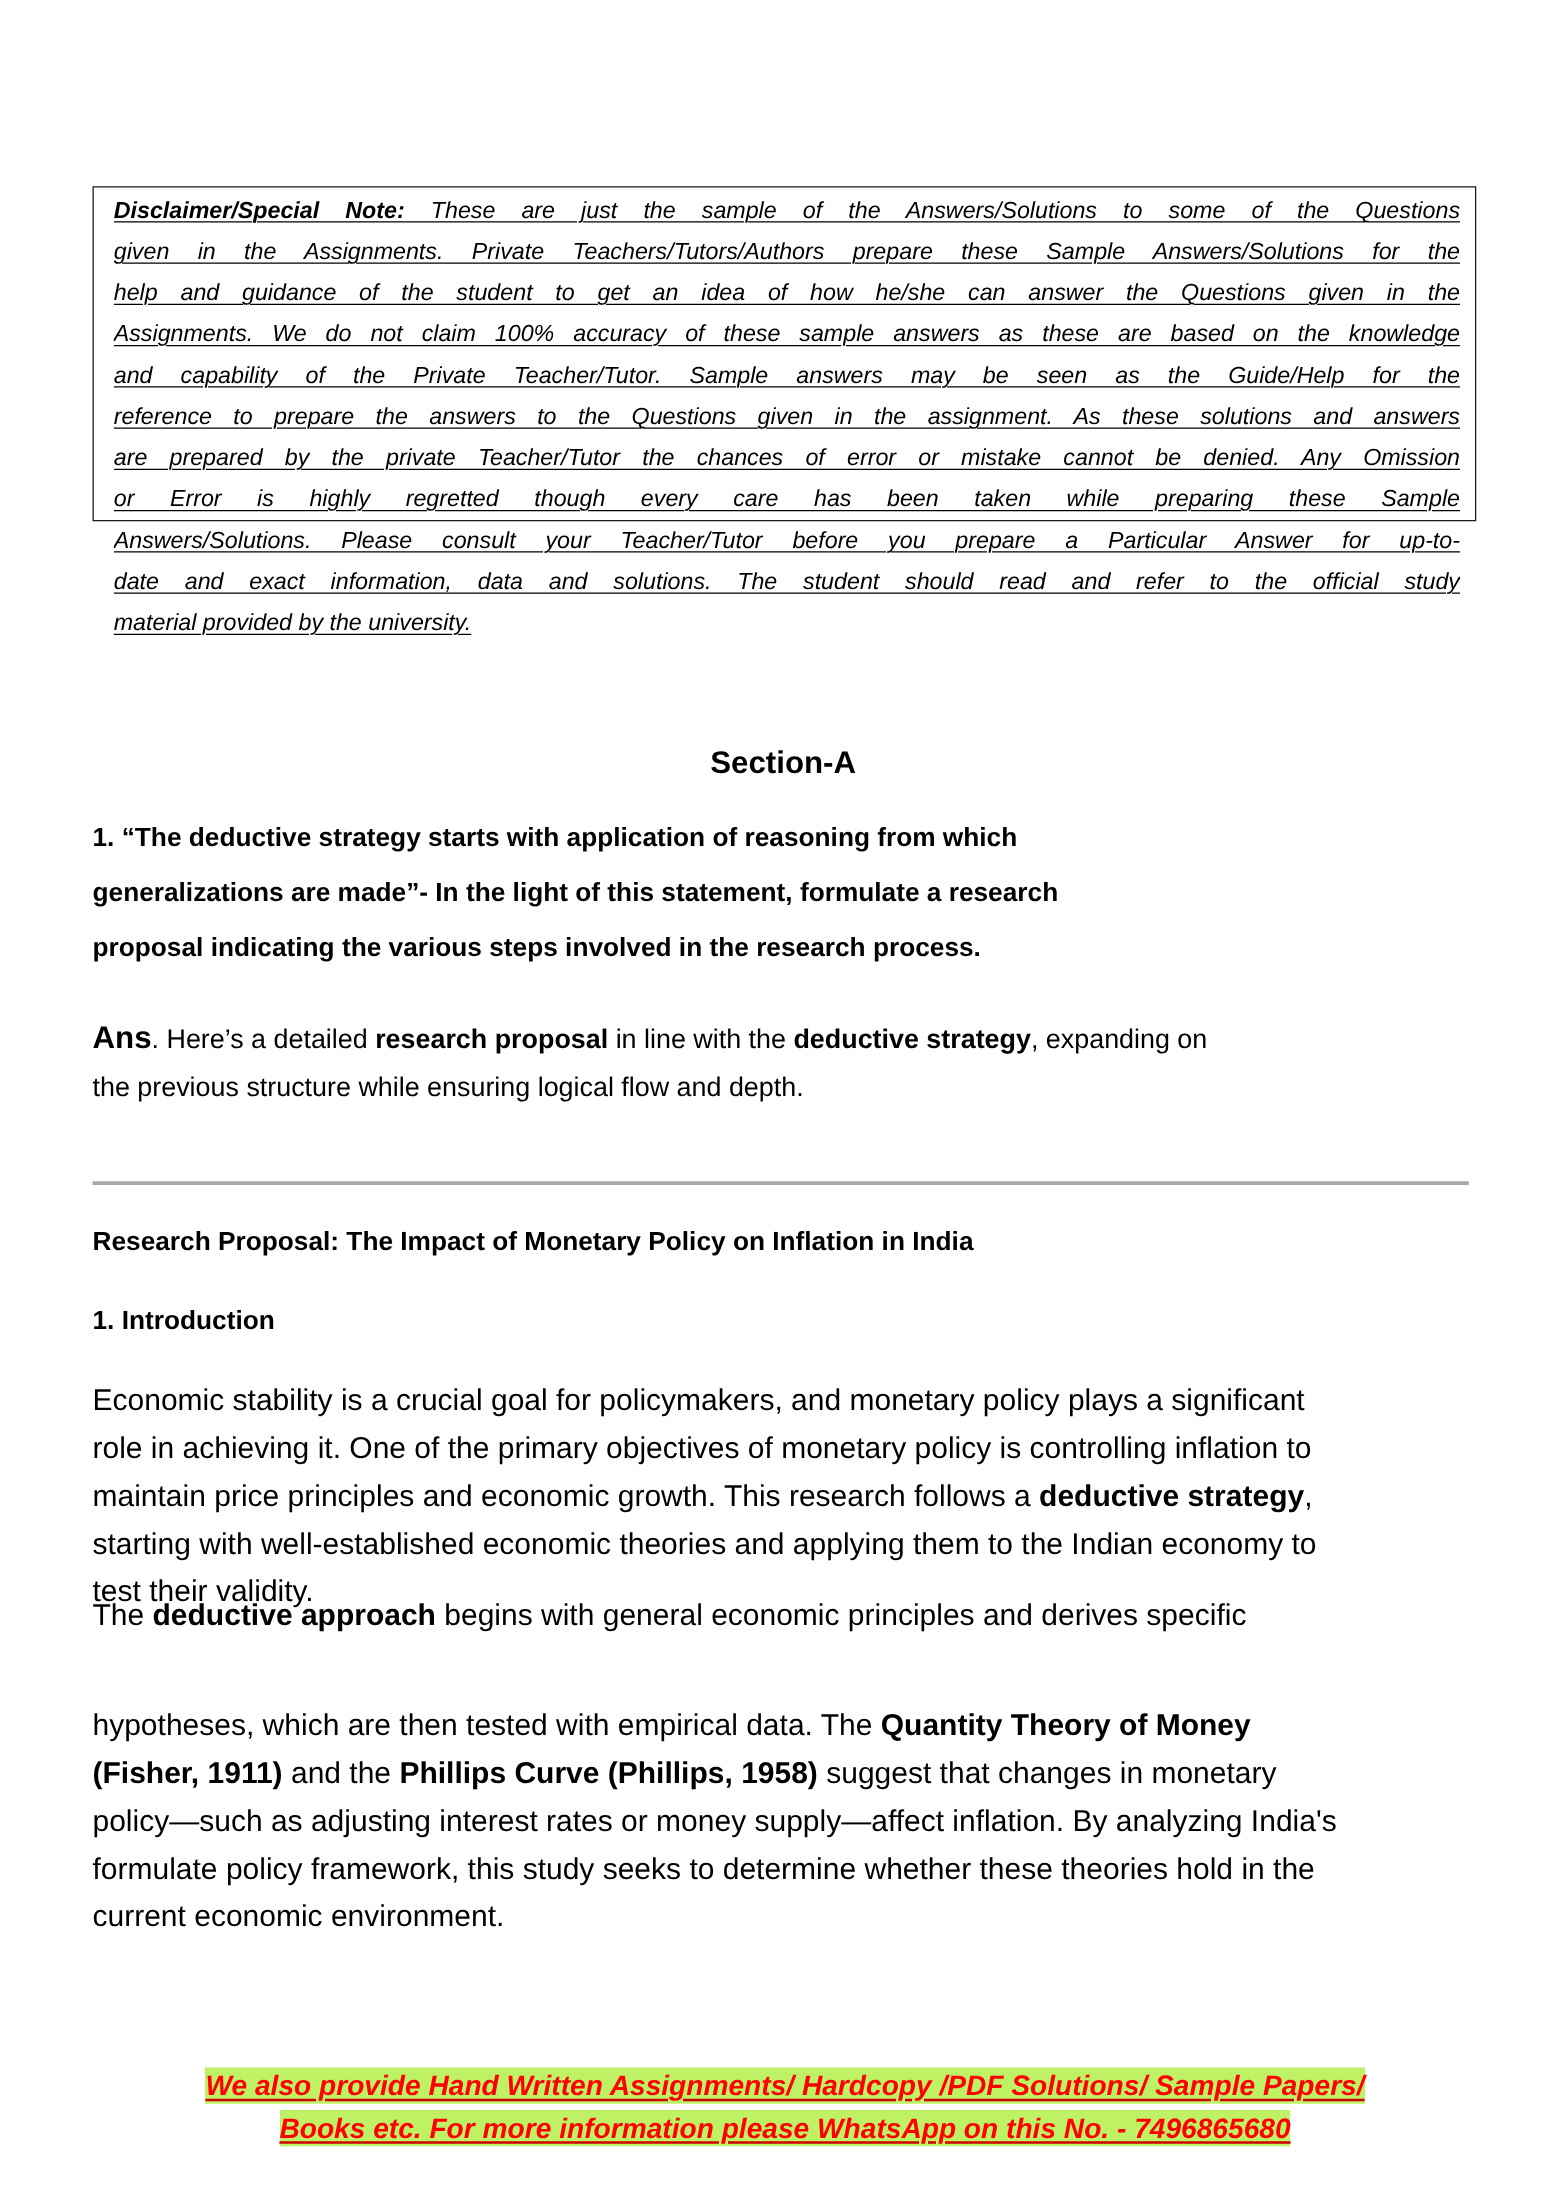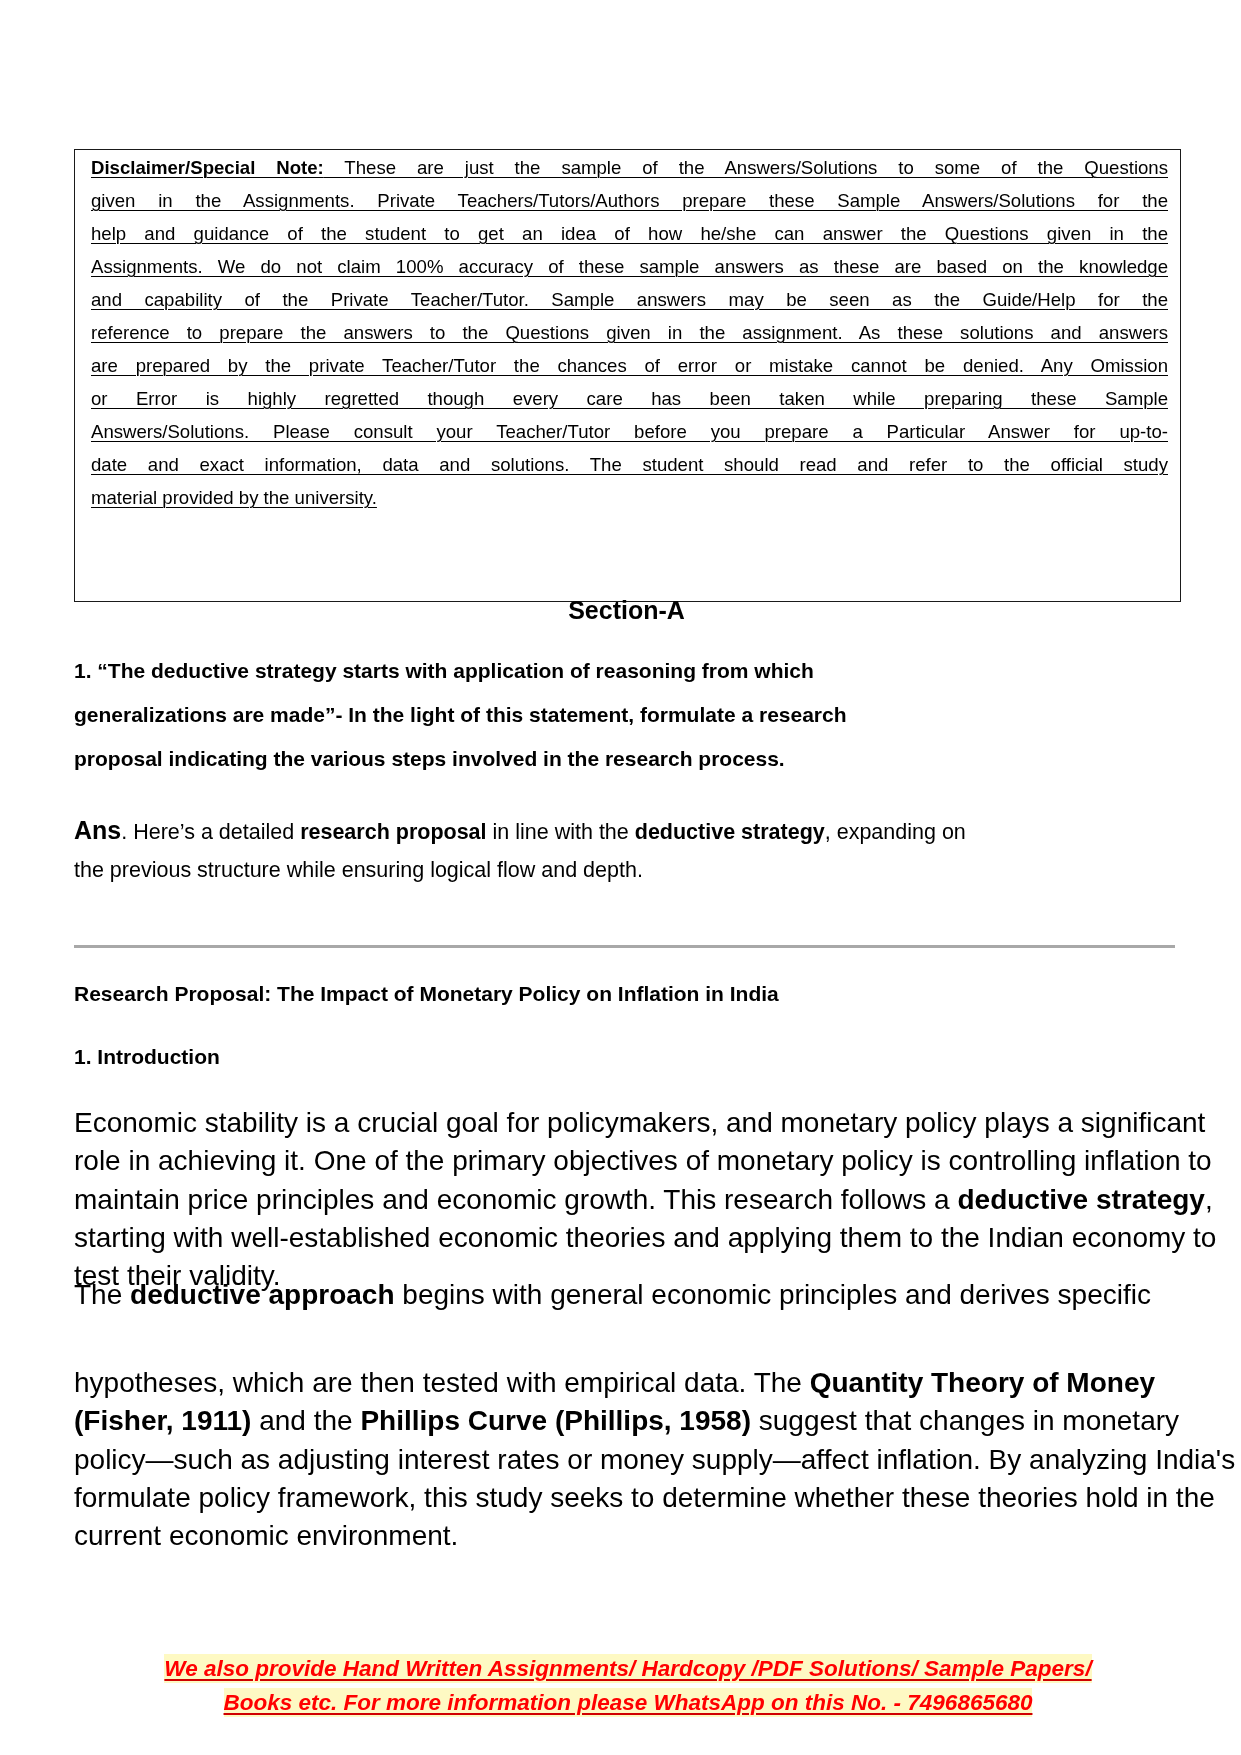--- a/index.html
+++ b/index.html
@@ -2,43 +2,43 @@
 <html><head>
 <meta charset="utf-8">
 <style>
   html, body { margin:0; padding:0; background:#ffffff; }
   body { width:1241px; height:1755px; position:relative; overflow:hidden;
          font-family:"Liberation Sans", "DejaVu Sans", sans-serif; color:#000; }
   .abs { position:absolute; }
   b, .b { font-weight:bold; }
 
   
-  #disclaimer-box { left:74px; top:149px; width:1107px; height:453px;
-    border:1.5px solid #1a1a1a; box-sizing:border-box; }
+  #disclaimer-box { left:74px; top:149px; width:1107px; height:268px;
+    border:1.5px solid #1a1a1a; box-sizing:border-box;font-style:italic; }
   .disc-line { position:absolute; left:16px; width:1077px; font-size:18.6px;
     text-decoration:underline; text-underline-offset:3px; text-decoration-thickness:1.3px;
     white-space:nowrap; }
   .disc-line.j { text-align:justify; text-align-last:justify; white-space:normal; height:26px; overflow:hidden; }
 
   #section-title { left:0; width:1253px; top:596px; text-align:center; font-size:25px; font-weight:bold; }
 
   .q-line { position:absolute; left:74px; font-size:21px; font-weight:bold; white-space:nowrap; }
 
   .ans-line { position:absolute; left:74px; font-size:21.5px; white-space:nowrap; }
   .ans-label { font-size:25px; font-weight:bold;text-align:center; }
 
   #divider { left:74px; top:945px; width:1101px; height:3px; background:#a8a8a8; }
 
   .h-small { position:absolute; left:74px; font-size:21px; font-weight:bold; white-space:nowrap; }
 
-  .p-line { position:absolute; left:74px; font-size:28px; white-space:nowrap; }
+  .p-line { position:absolute; left:74px; font-size:24px; white-space:nowrap; }
 
   .footer-line { position:absolute; left:0; width:1256px; text-align:center; font-size:22.5px;
     font-weight:bold; font-style:italic; color:#ff0000; white-space:nowrap; }
-  .footer-line span { background:#fef9c3; text-decoration:underline; text-decoration-color:#d00000;
+  .footer-line span { background:#bef264; text-decoration:underline; text-decoration-color:#d00000;
     text-underline-offset:3px; text-decoration-thickness:2px; padding:2px 0; }
 </style>
 </head>
 <body>
 
 <div id="disclaimer-box" class="abs">
   <div class="disc-line j" style="top:7px;"><b>Disclaimer/Special Note:</b><span> These are just the sample of the Answers/Solutions to some of the Questions</span></div>
   <div class="disc-line j" style="top:40px;">given in the Assignments. Private Teachers/Tutors/Authors prepare these Sample Answers/Solutions for the</div>
   <div class="disc-line j" style="top:73px;">help and guidance of the student to get an idea of how he/she can answer the Questions given in the</div>
   <div class="disc-line j" style="top:106px;">Assignments. We do not claim 100% accuracy of these sample answers as these are based on the knowledge</div>

